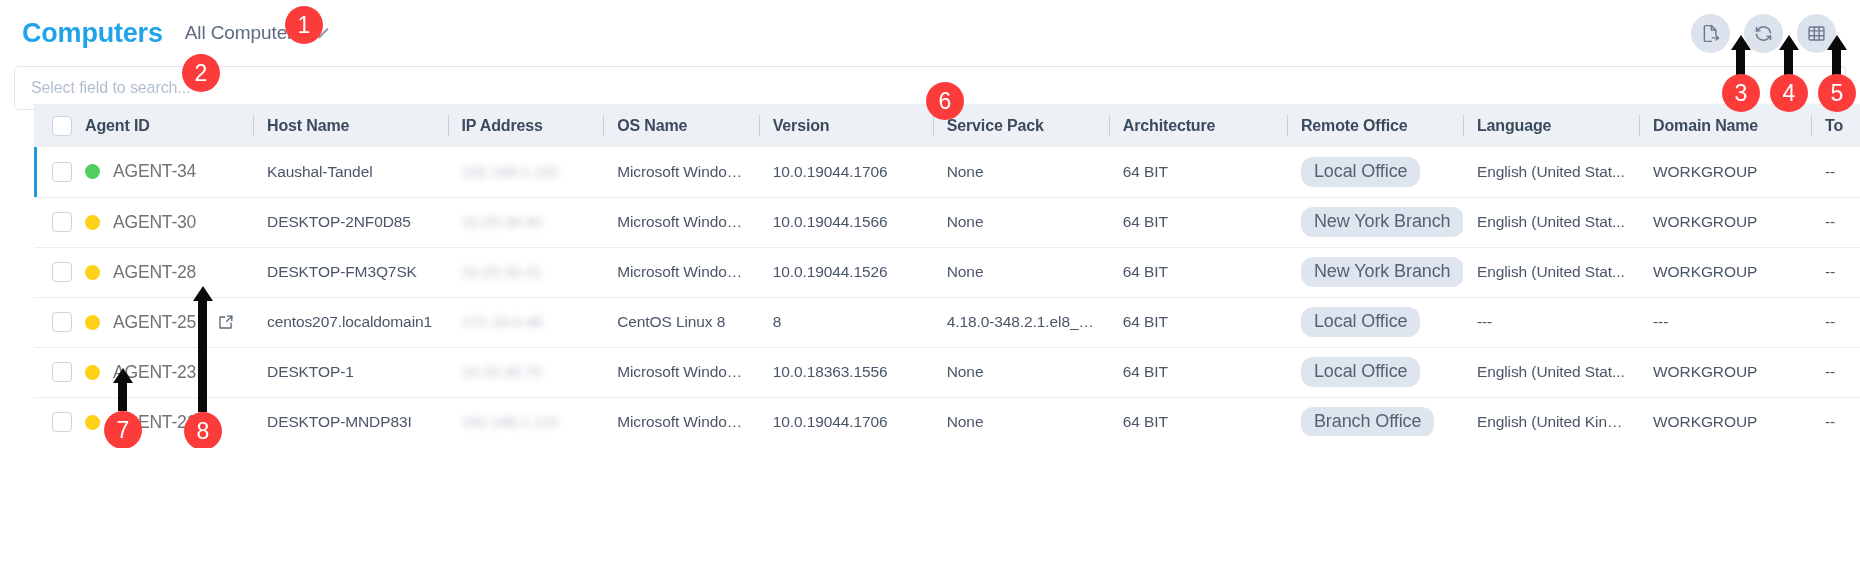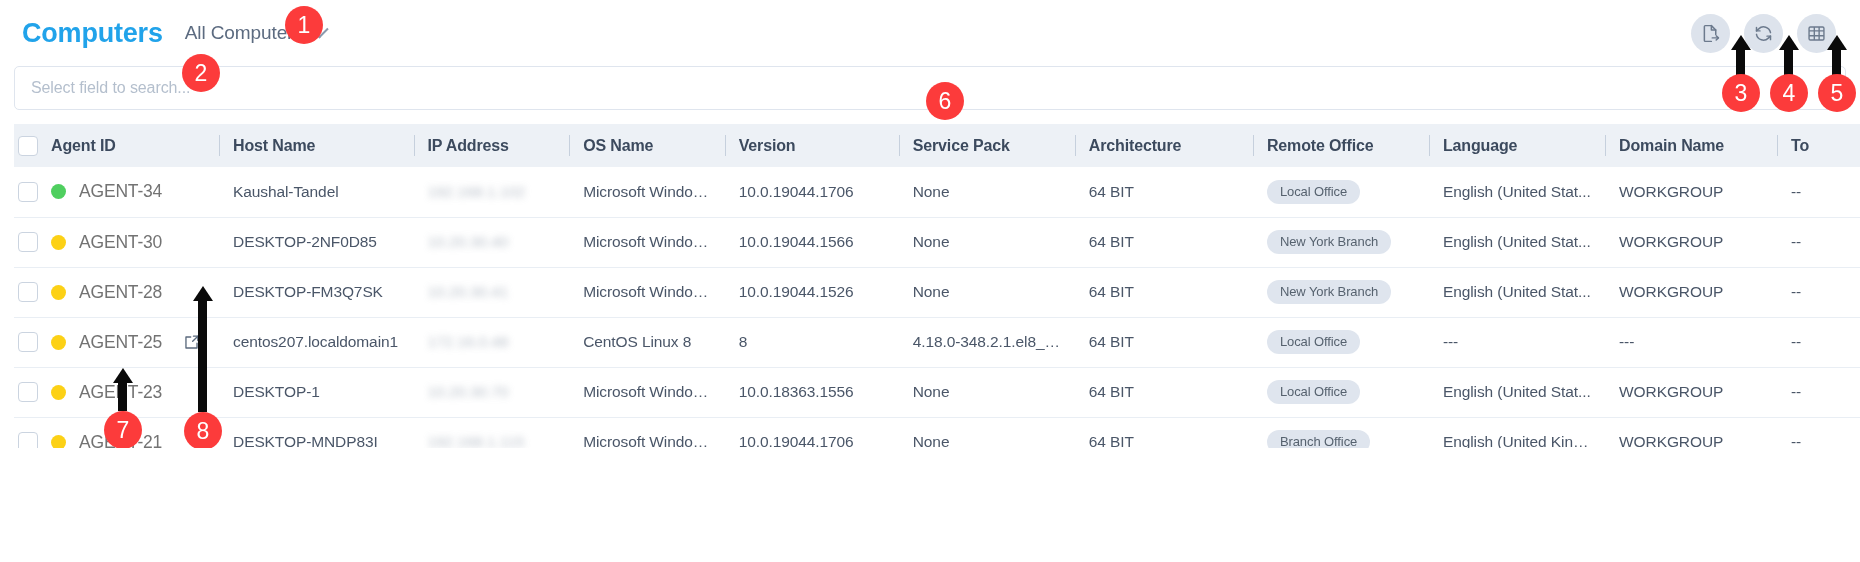--- a/index.html
+++ b/index.html
@@ -83,24 +83,25 @@
   }
   .searchbox .ph {
     color: #b4bfcd;
     font-size: 16px;
     letter-spacing: -0.1px;
   }
 
   
   .tablewrap {
     position: absolute;
-    left: 0; top: 124px;
+    left: 0; top: 104px;
     width: 1860px;
     height: 332px;
     overflow: hidden;
+    padding-left: 34px;
   }
   table.grid {
     border-collapse: collapse;
     table-layout: fixed;
     width: 1900px;
     font-size: 15.5px;
   }
   table.grid thead th {
     background: #edf1f6;
     color: #3c4a5e;
@@ -169,21 +170,21 @@
     user-select: none;
   }
 
   
   .pill {
     display: inline-block;
     background: #dfe5ee;
     color: #56626f;
     border-radius: 12px;
     padding: 4px 13px 5px;
-    font-size: 13px;
+    font-size: 18px;
     white-space: nowrap;
     letter-spacing: -0.1px;
   }
 
   
   .c-host { width: 190px; }
   .c-ip   { width: 152px; }
   .c-os   { width: 152px; margin-top: 36px; }
   .c-ver  { width: 170px; }
   .c-sp   { width: 172px; }

